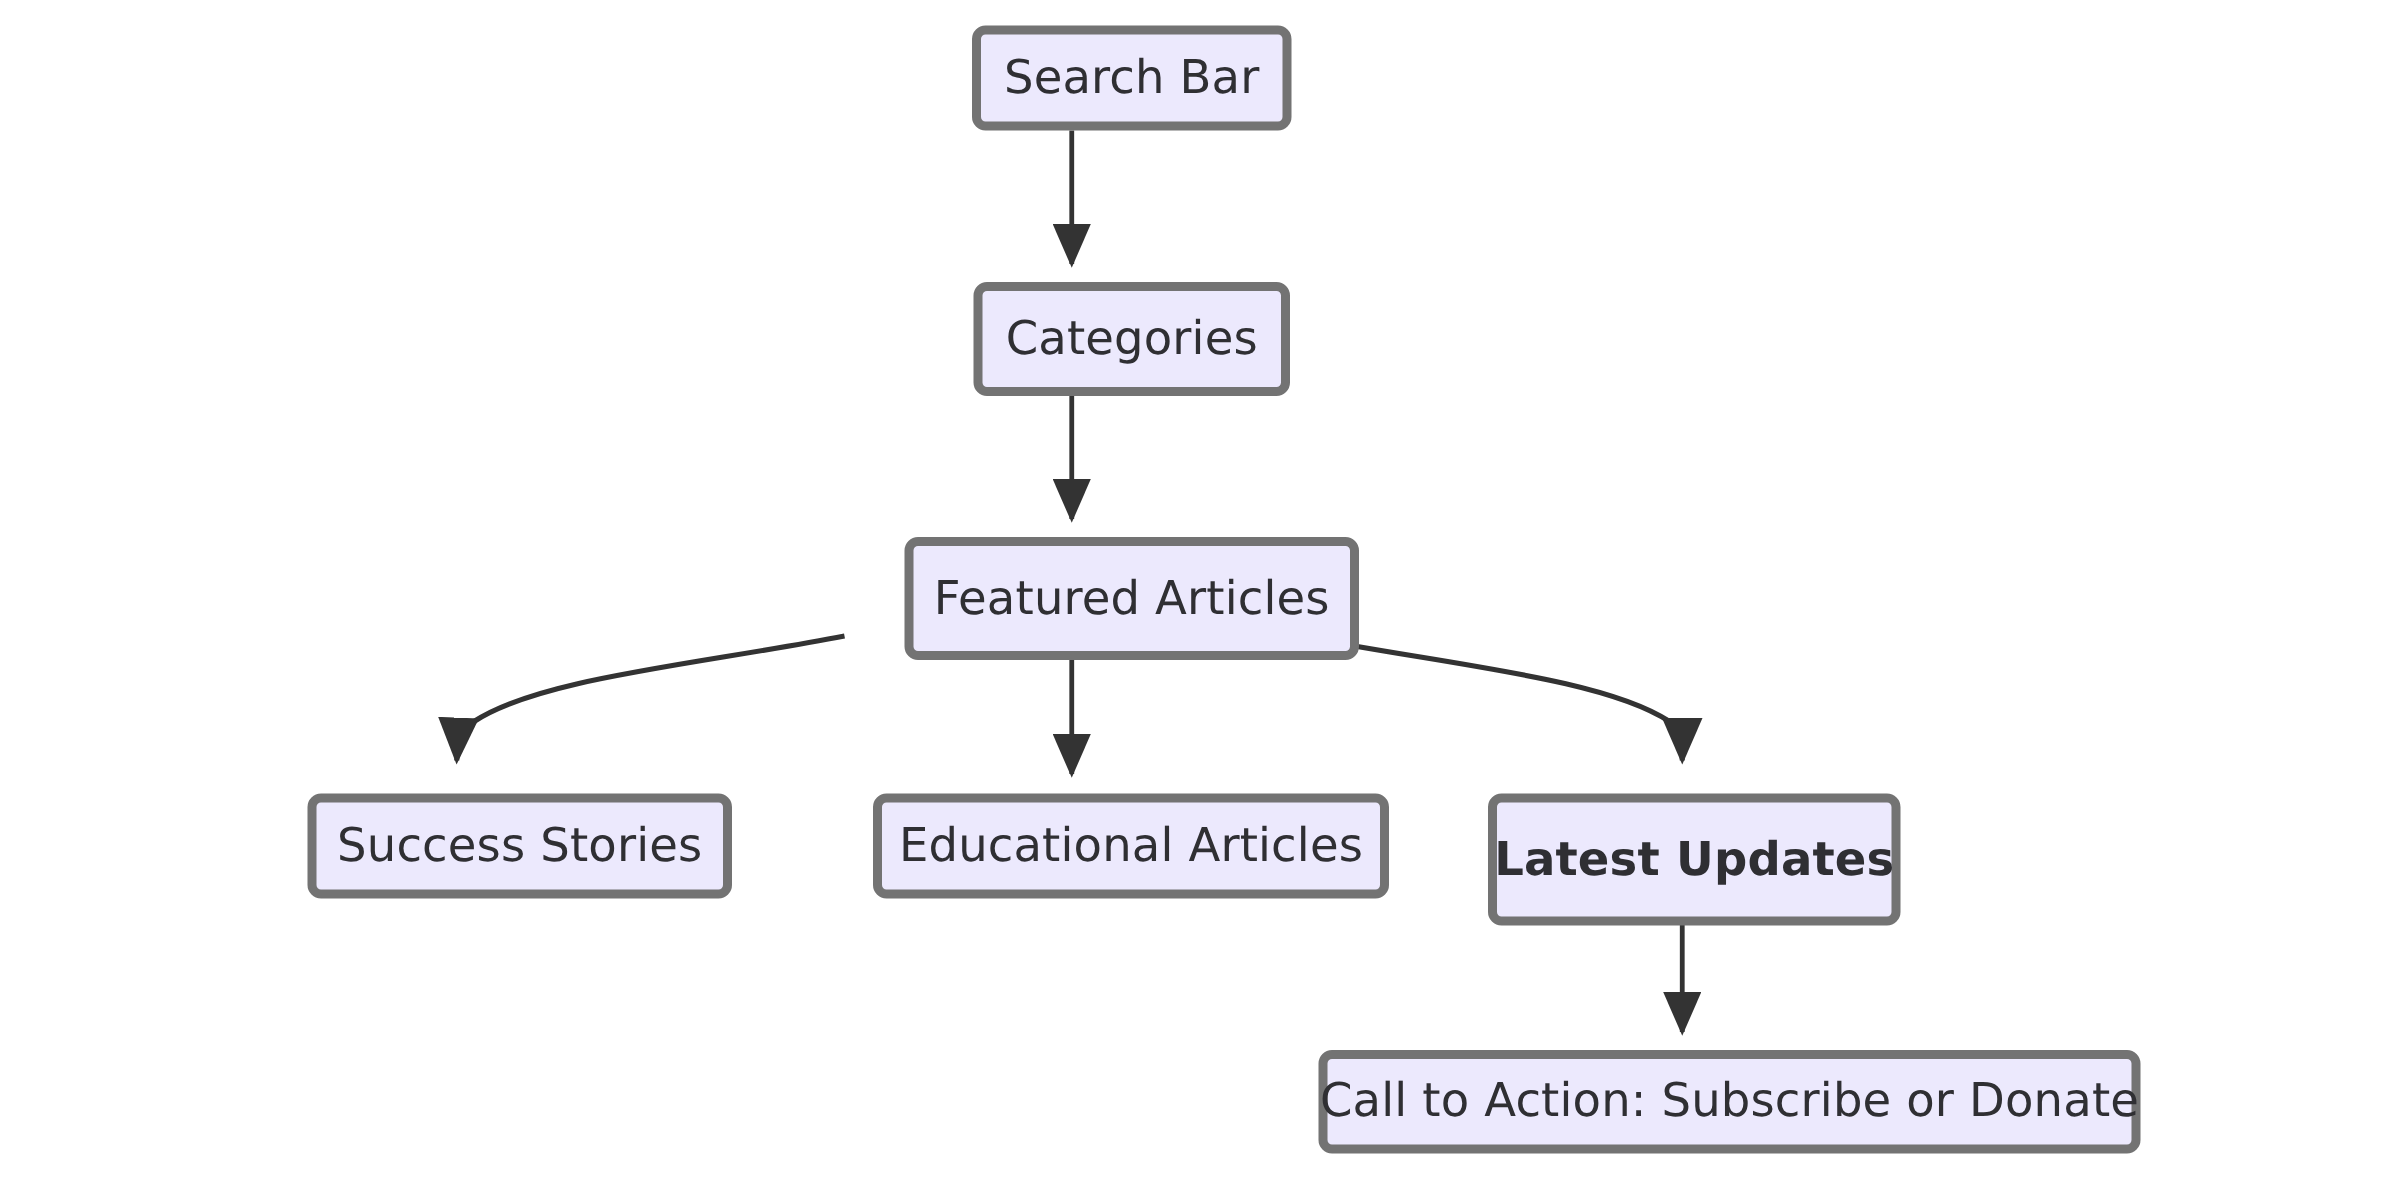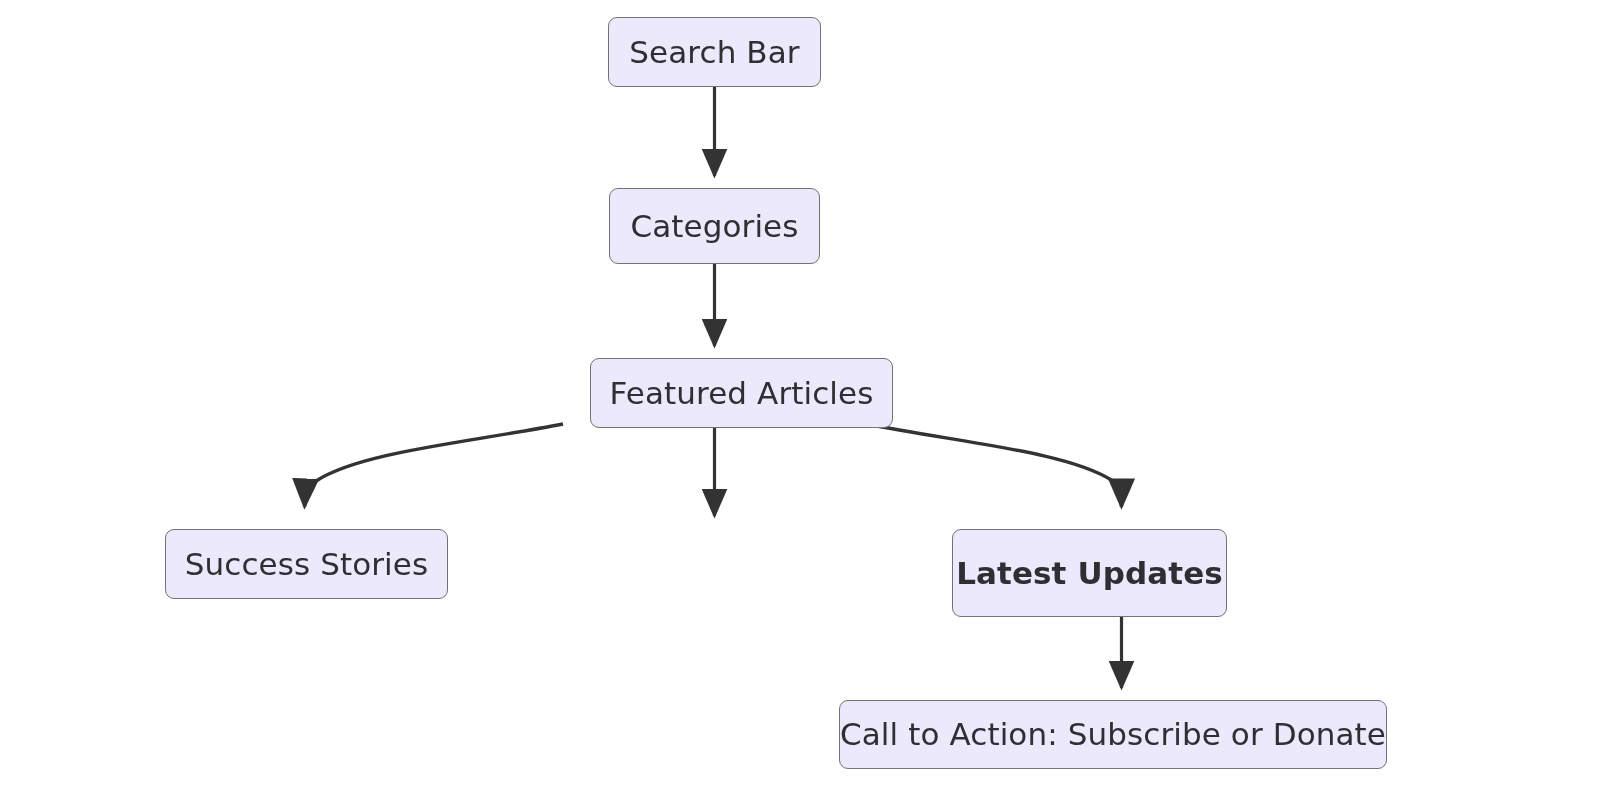--- a/index.html
+++ b/index.html
@@ -23,30 +23,31 @@
     left: 0;
     top: 0;
     width: 1600px;
     height: 802px;
     pointer-events: none;
   }
   .node {
     position: absolute;
     box-sizing: border-box;
     background: #ece9fd;
-    border: 1px solid #737373;
+    border: 6px solid #737373;
     border-radius: 9px;
     display: flex;
     align-items: center;
     justify-content: center;
     color: #2f2f33;
     font-size: 31px;
     line-height: 1;
     letter-spacing: 0.1px;
     white-space: nowrap;
+    margin-left: 40px;
   }
   .node-label {
     display: block;
     padding: 0 8px;
   }
 </style>
 </head>
 <body>
 
 <div id="diagram-root">
@@ -72,28 +73,31 @@
   </svg>
 
   <div class="node" style="left:608px; top:17px; width:213px; height:70px;">
     <span class="node-label">Search Bar</span>
   </div>
 
   <div class="node" style="left:609px; top:188px; width:211px; height:76px;">
     <span class="node-label">Categories</span>
   </div>
 
-  <div class="node" style="left:590px; top:358px; width:303px; height:70px;">
+  <div class="node" style="left:563px; top:358px; width:303px; height:82px;">
     <span class="node-label">Featured Articles</span>
   </div>
 
   <div class="node" style="left:165px; top:529px; width:283px; height:70px;">
     <span class="node-label">Success Stories</span>
   </div>
 
+  <div class="node" style="left:542px; top:529px; width:344px; height:70px;">
+    <span class="node-label">Educational Articles</span>
+  </div>
 
   <div class="node" style="left:952px; top:529px; width:275px; height:88px;font-weight:bold;">
     <span class="node-label">Latest Updates</span>
   </div>
 
   <div class="node" style="left:839px; top:700px; width:548px; height:69px;">
     <span class="node-label">Call to Action: Subscribe or Donate</span>
   </div>
 
 </div>

